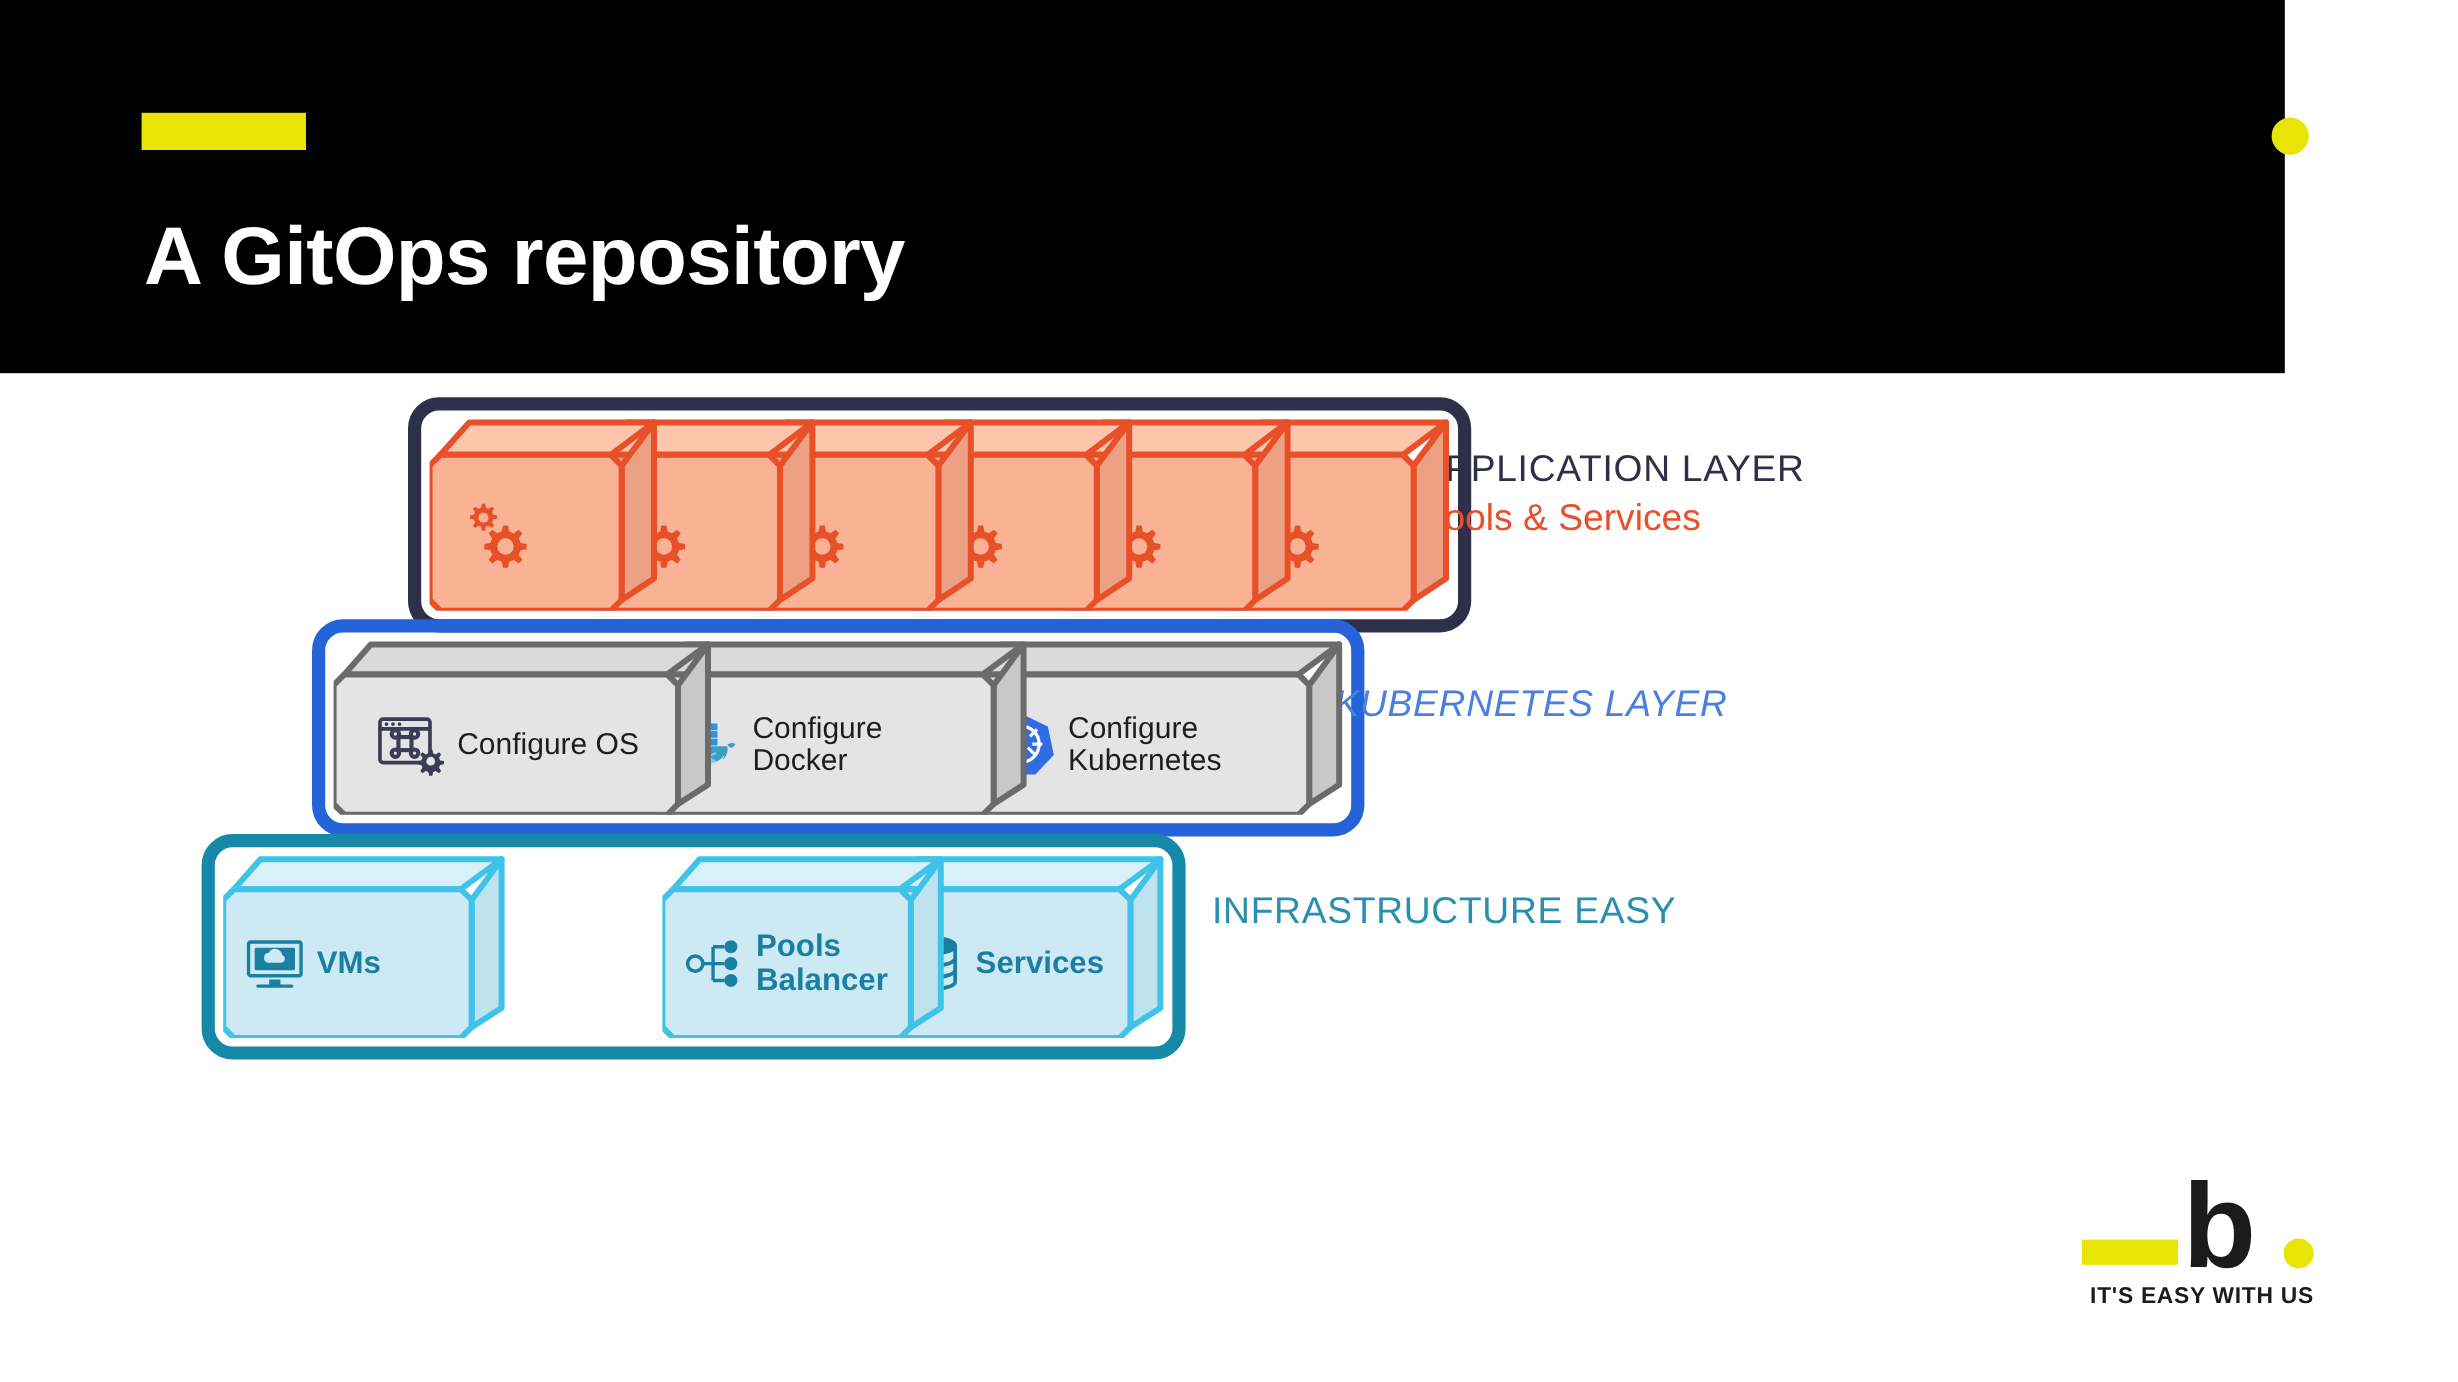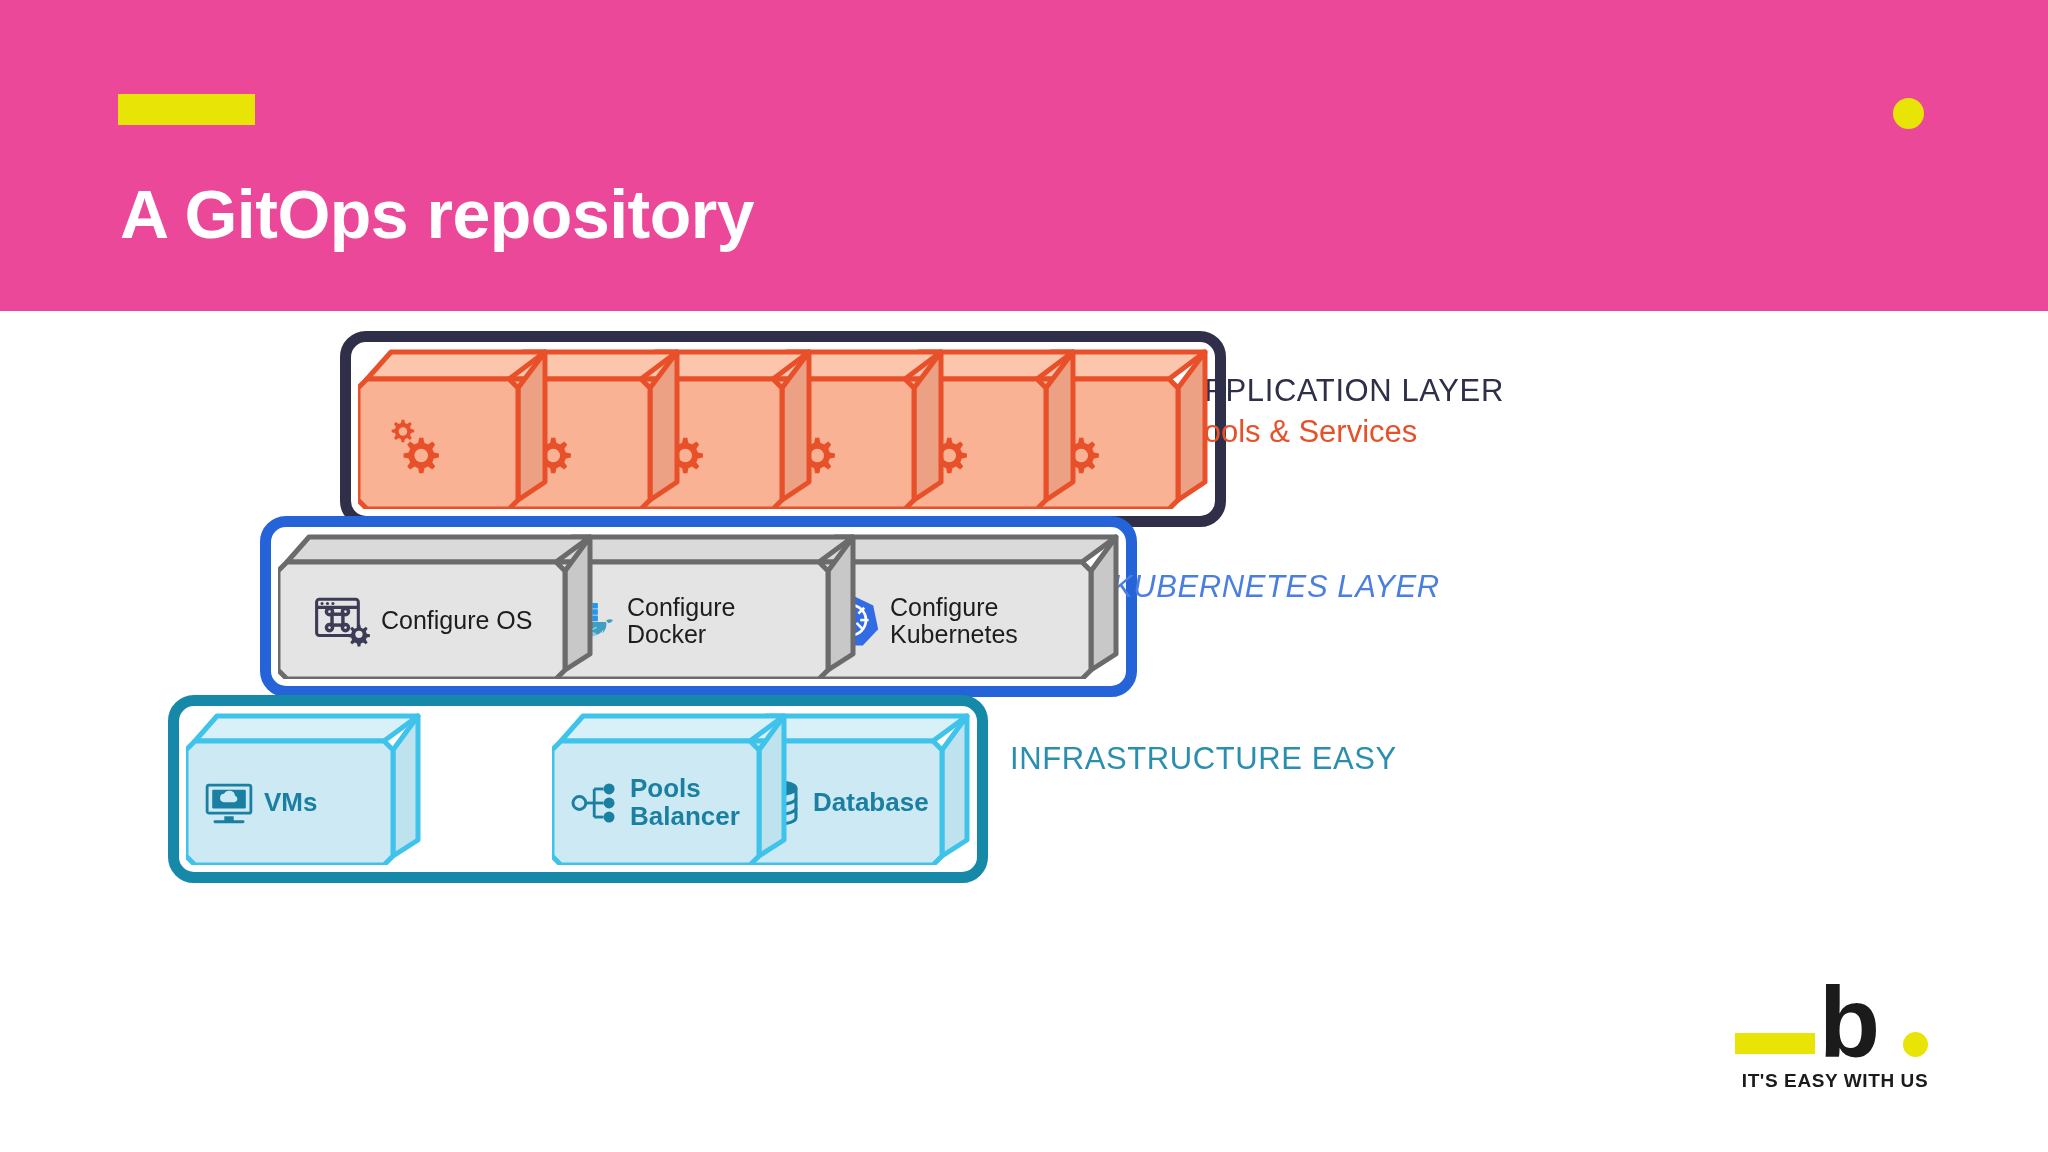--- a/index.html
+++ b/index.html
@@ -6,22 +6,22 @@
   html,body { width:2048px; height:1152px; }
   body {
     background:#ffffff;
     font-family:"Liberation Sans", sans-serif;
     overflow:hidden;
     position:relative;
   }
 
   
   #slide-header{
-    position:absolute; left:0; top:0; width:2048px; height:311px;
-    background:#ec4899;
+    position:absolute; left:0; top:0; width:1904px; height:311px;
+    background:#000000;
   }
   #accent-bar{
     position:absolute; left:118px; top:94px; width:137px; height:31px;
     background:#e8e406;
   }
   #slide-title{
     position:absolute; left:120px; top:180px;
     color:#ffffff; font-size:68px; font-weight:bold;
     letter-spacing:-0.5px; line-height:1;
     font-family:"Liberation Sans", sans-serif;
@@ -464,21 +464,21 @@
           <span class="icon-wrap">
             <svg width="50" height="50" viewBox="0 0 64 64">
         <g fill="none" stroke="#1a7fa0" stroke-width="4">
           <ellipse cx="32" cy="13" rx="23" ry="8.2" fill="#1a7fa0"></ellipse>
           <path d="M9 13 V51 a23 8.2 0 0 0 46 0 V13"></path>
           <path d="M9 26 a23 8.2 0 0 0 46 0"></path>
           <path d="M9 38.5 a23 8.2 0 0 0 46 0"></path>
         </g>
       </svg>
           </span>
-          <span class="cube-label infra" style="margin-left: 10px; white-space: pre-line;">Database</span>
+          <span class="cube-label infra" style="margin-left: 10px; white-space: pre-line;">Services</span>
         </div>
       </div>
     </div>
     <div class="side-label" style="left: 1010px; top: 430px;">
       <div class="side-title" style="color: rgb(42, 143, 174);">INFRASTRUCTURE EASY</div>
     </div>
   </div>
 
 <div id="footer-logo">
   <div id="logo-dash"></div>

